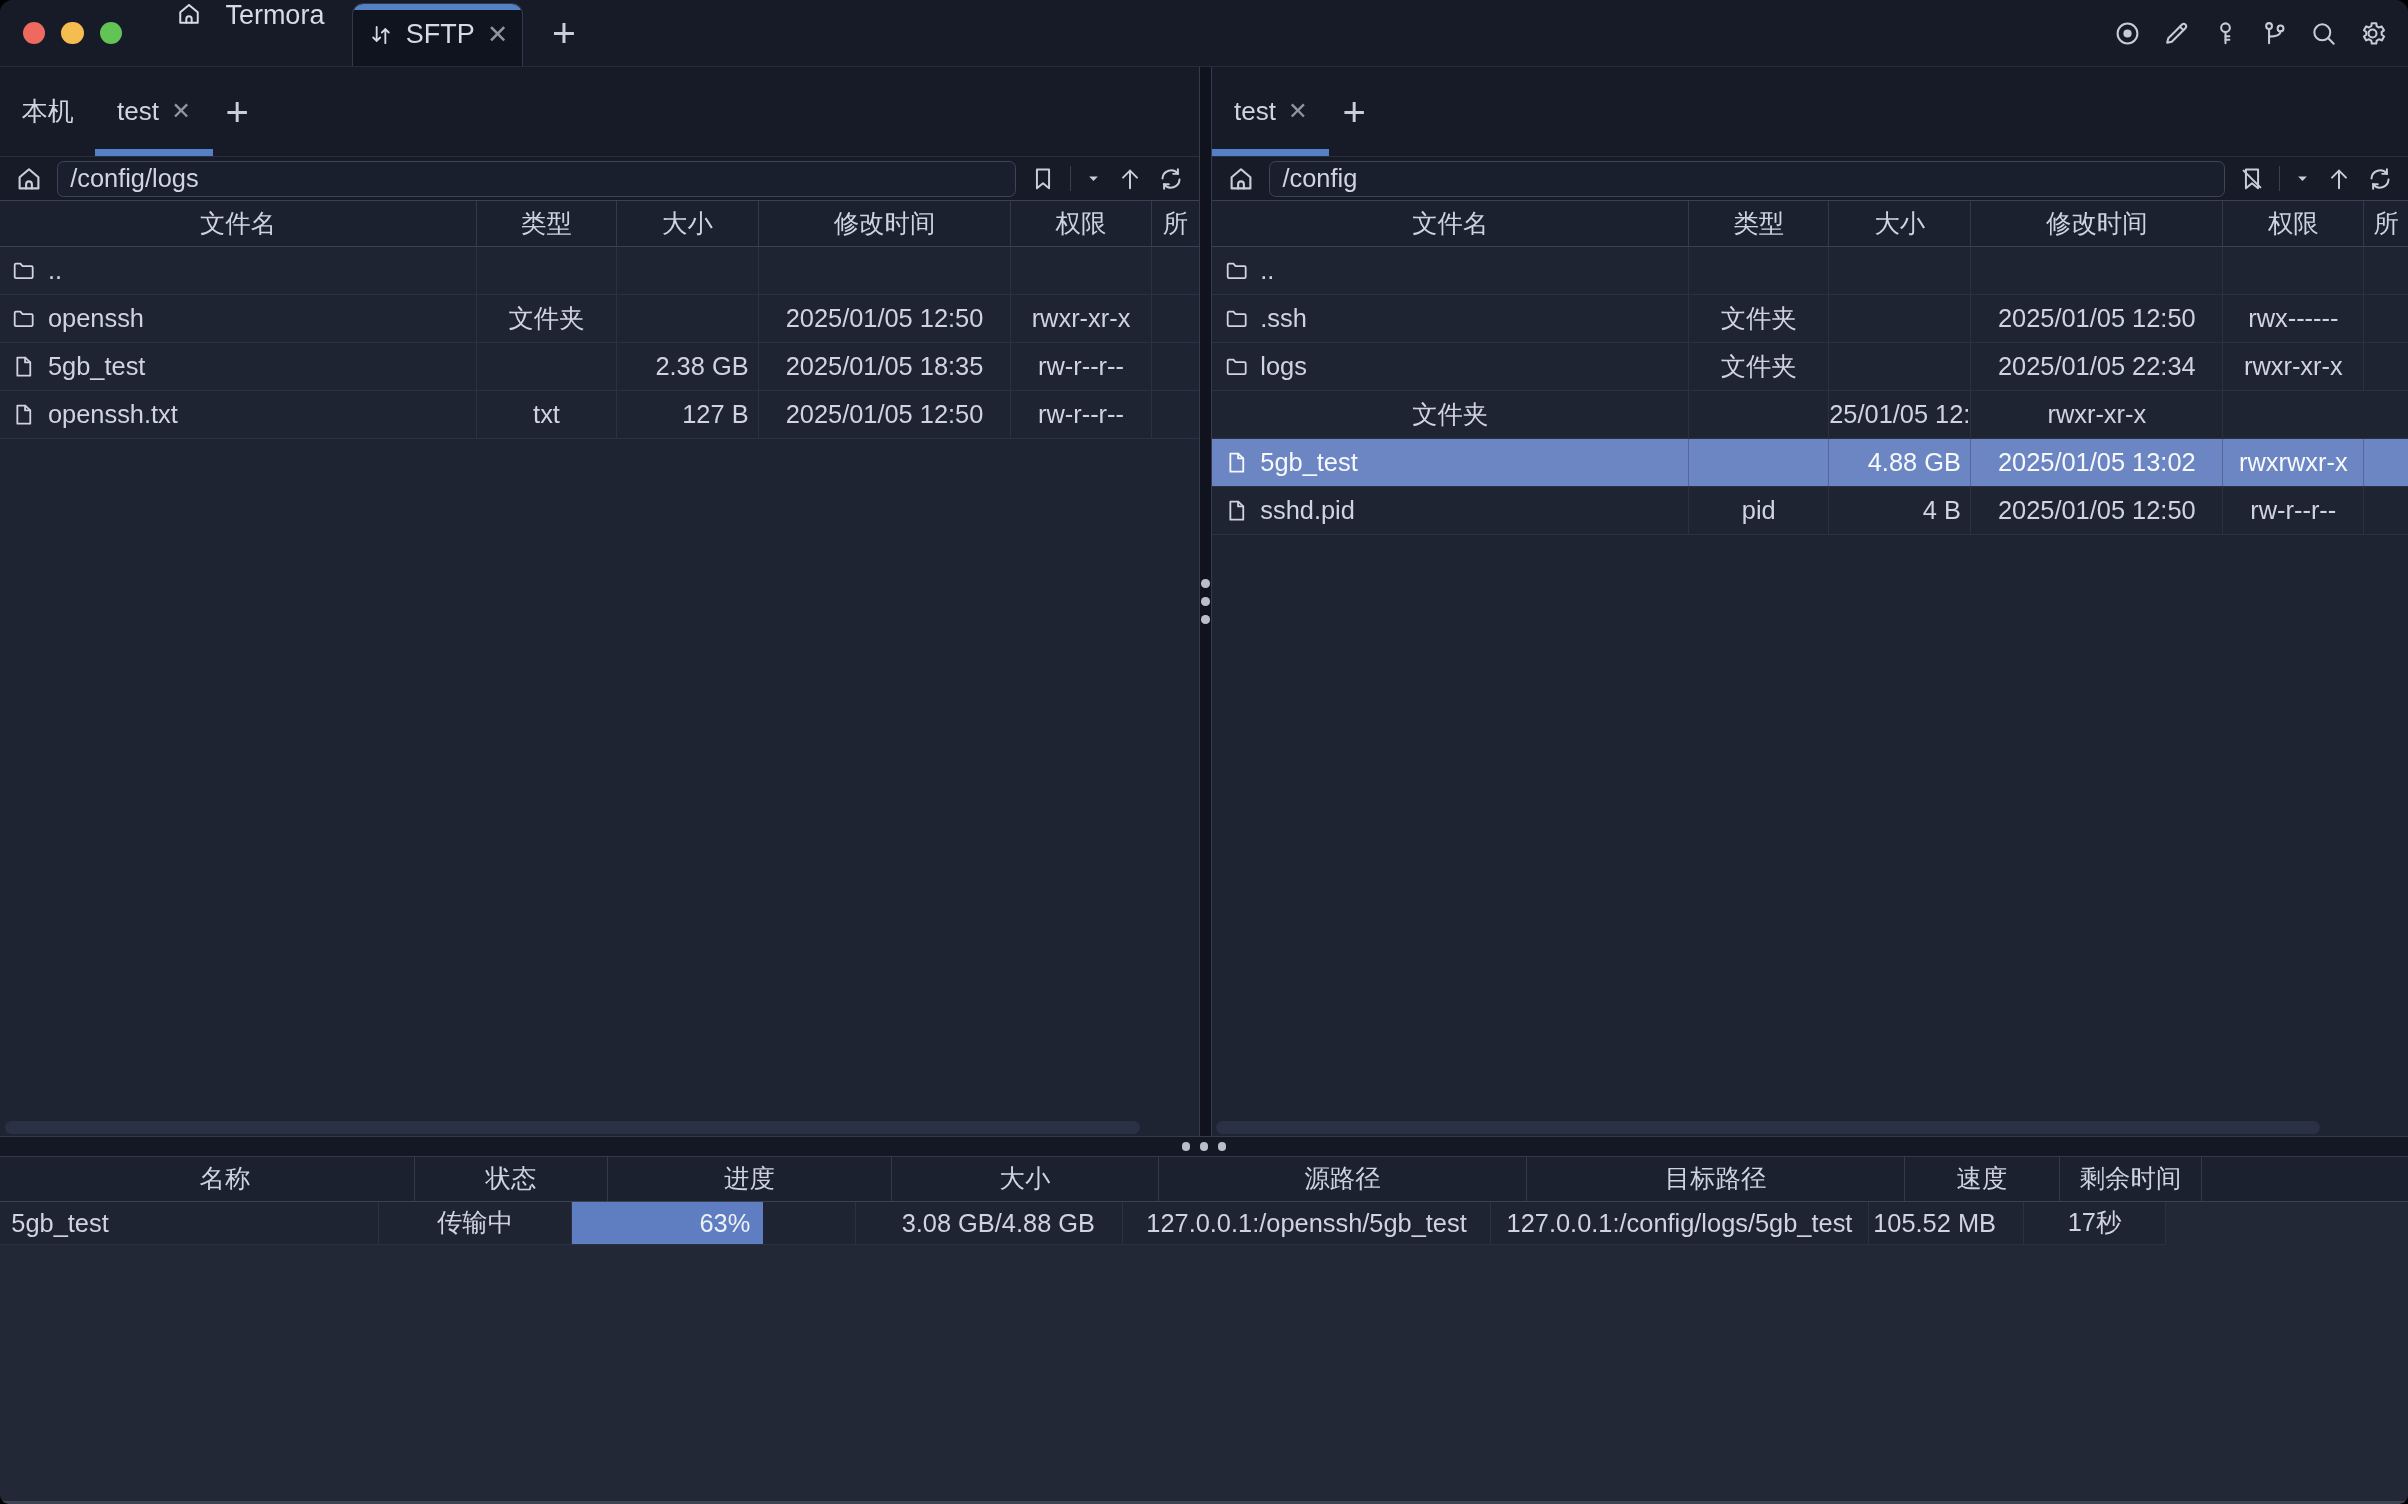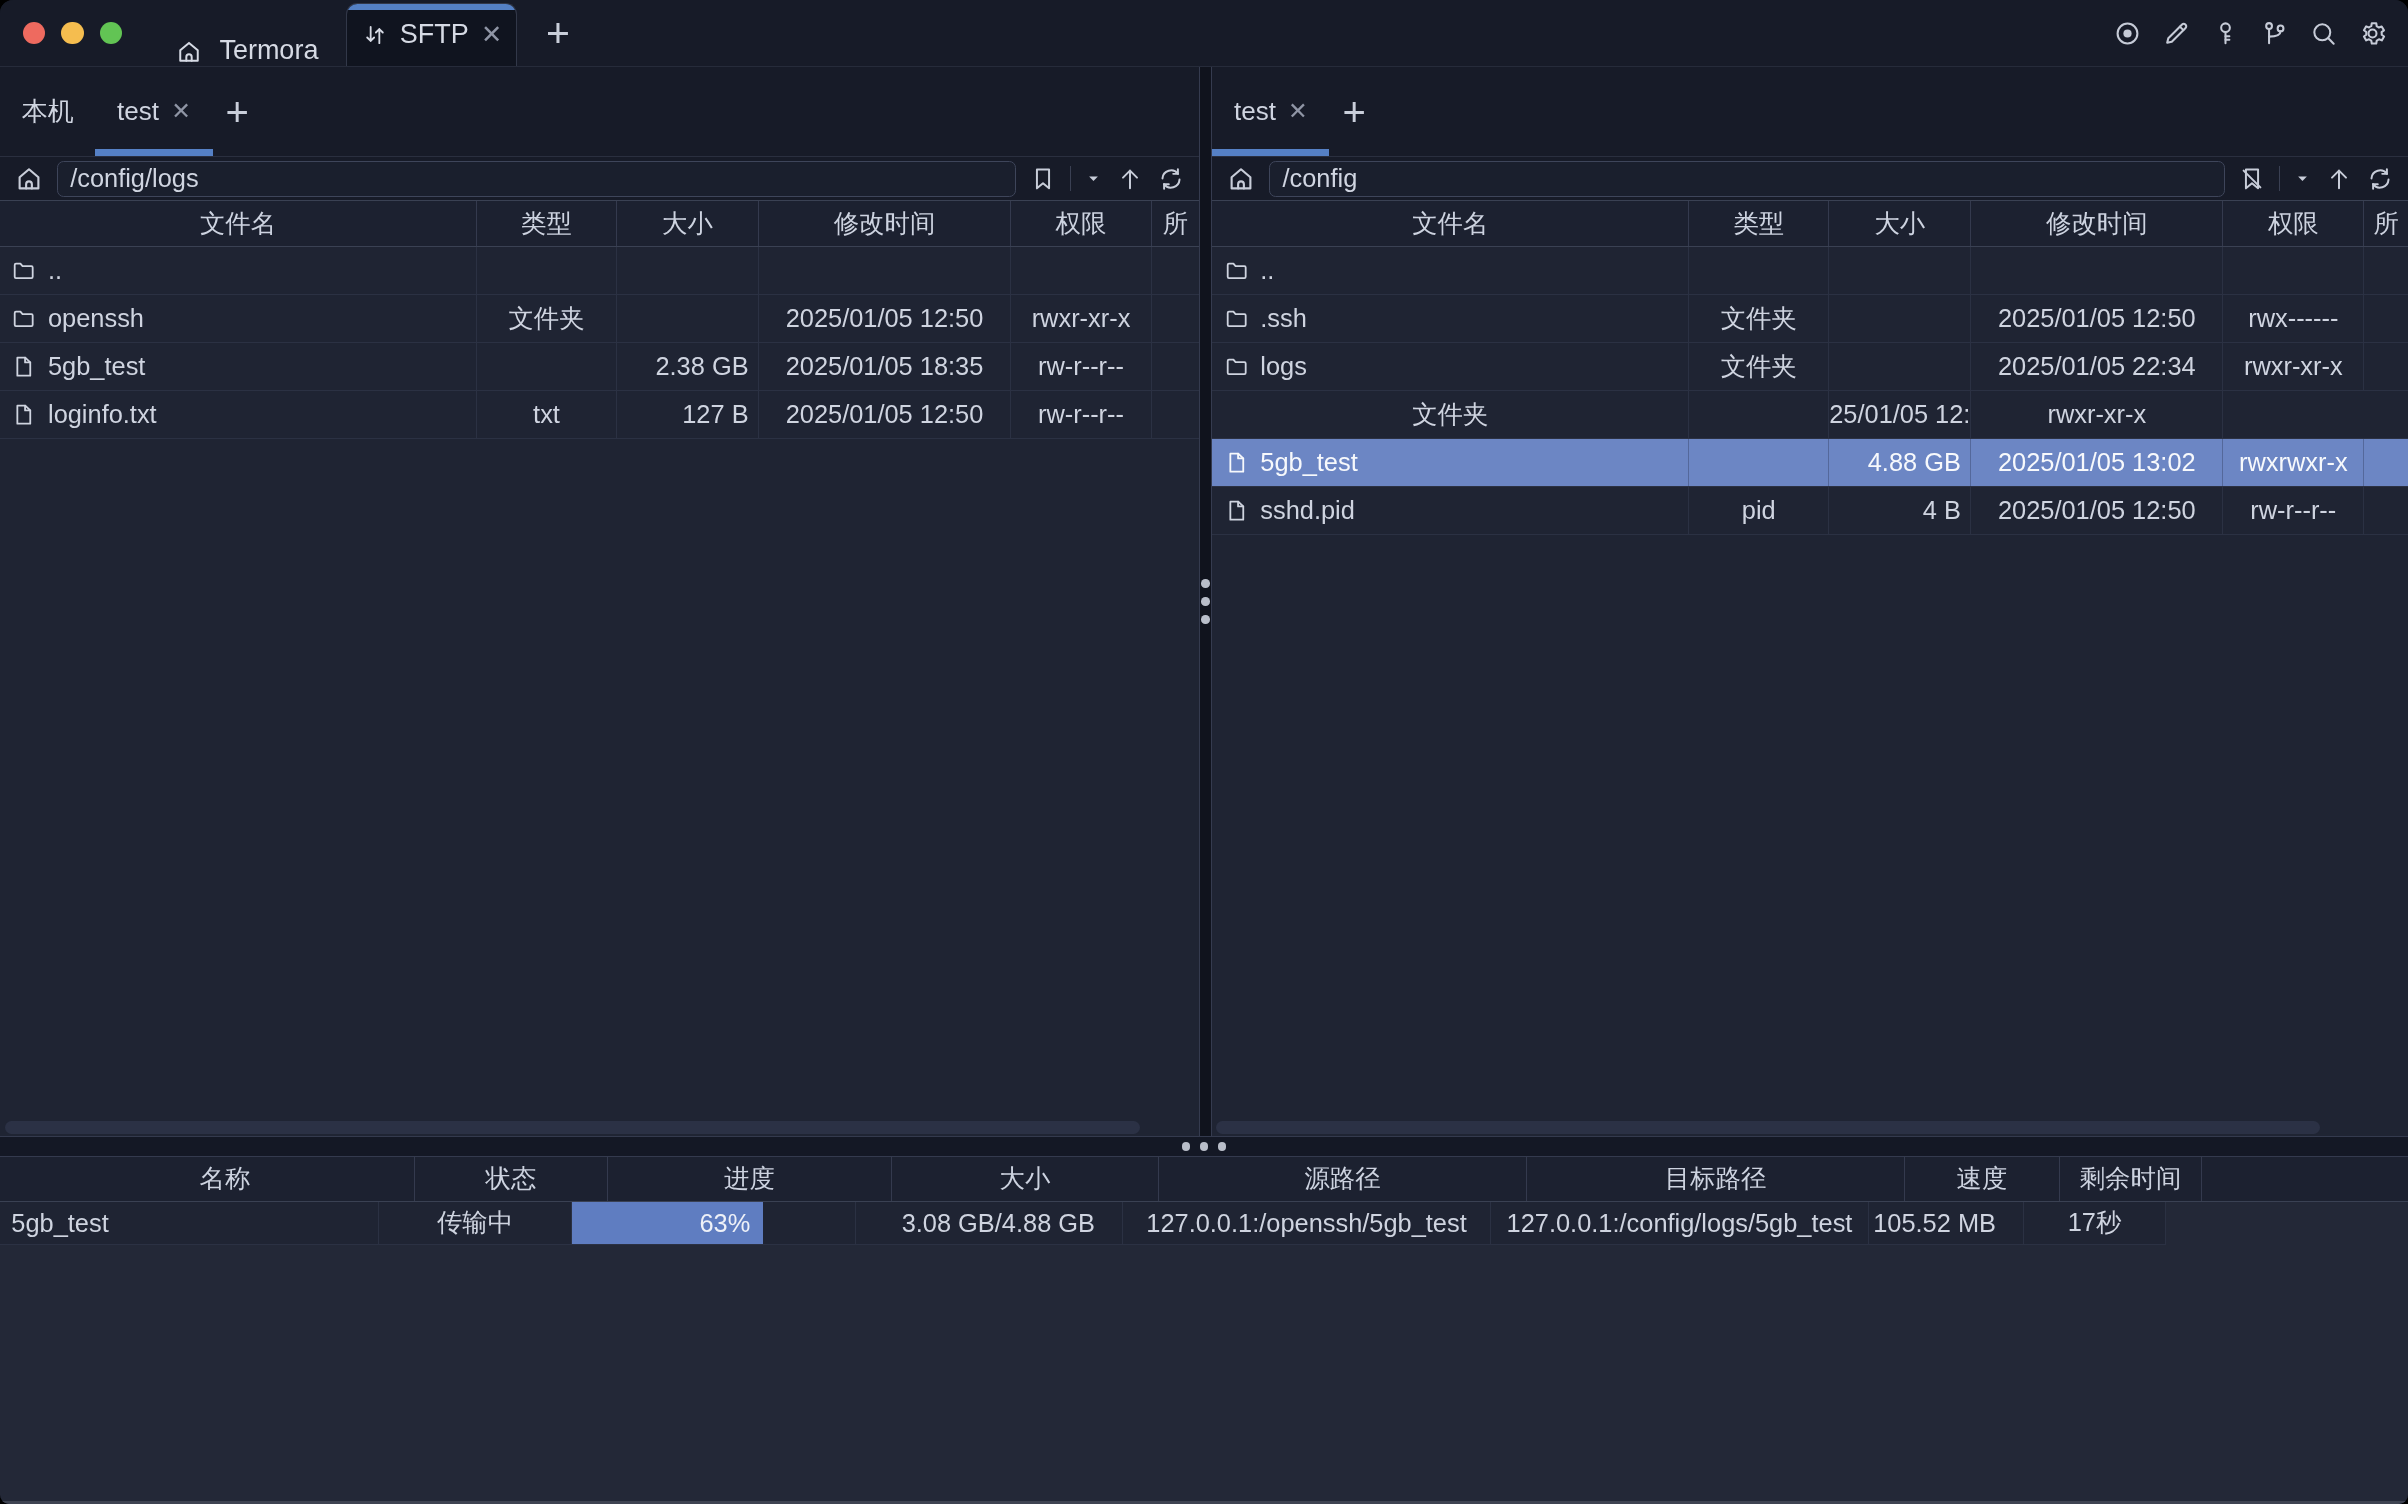--- a/index.html
+++ b/index.html
@@ -8,21 +8,21 @@
   svg{display:block;}
   .ic{stroke:currentColor;fill:none;stroke-width:1.7;stroke-linecap:round;stroke-linejoin:round;}
 
   
   .titlebar{height:66px;display:flex;align-items:stretch;position:relative;border-bottom:0.9px solid #262B3A;background:#171B28;}
   .lights{display:flex;align-items:center;gap:16px;margin-left:22.6px;}
   .light{width:22.6px;height:22.6px;border-radius:50%;}
   .light.red{background:#EE6A5F;}
   .light.yellow{background:#F5BD4F;}
   .light.green{background:#62C454;}
-  .app-tab{display:flex;align-items:flex-end;gap:16px;margin-left:53px;font-size:27px;color:#D6DAE4;}
+  .app-tab{display:flex;align-items:flex-start;gap:22px;margin-left:53px;font-size:27px;color:#D6DAE4;}
   .sftp-tab{margin-left:28px;width:169px;display:flex;align-items:center;justify-content:center;gap:12.2px;
     background:#10141F;border:0.9px solid #323849;border-bottom:none;border-radius:11.3px 11.3px 0 0;
     position:relative;margin-top:2.8px;font-size:27px;color:#D6DAE4;overflow:hidden;}
   .sftp-tab::before{content:"";position:absolute;top:0;left:0;right:0;height:6.6px;background:#5480C4;}
   .tab-close{color:#8F95A5;font-size:25.4px;line-height:1;}
   .tb-plus{margin-left:21px;align-self:center;font-size:41px;font-weight:200;color:#C9CEDA;line-height:1;padding:0 7.5px;}
   .tb-icons{margin-left:auto;display:flex;align-items:center;gap:20px;margin-right:21px;color:#C6CBD7;}
   .tb-icons .btn{width:29px;height:29px;}
 
   
@@ -230,21 +230,21 @@
         <div class="cell">2025/01/05 18:35</div>
         <div class="cell">rw-r--r--</div>
         <div class="cell"></div>
       </div>
       <div class="frow fdata">
         <div class="cell name">
           <svg class="ic ficon" viewBox="0 0 24 24">
               <path d="M6 3.5h7.5L18.2 8v12.5H6z"></path>
               <path d="M13.3 3.5V8h4.9"></path>
             </svg>
-          <span>loginfo.txt</span>
+          <span>openssh.txt</span>
         </div>
         <div class="cell">txt</div>
         <div class="cell size">127 B</div>
         <div class="cell">2025/01/05 12:50</div>
         <div class="cell">rw-r--r--</div>
         <div class="cell"></div>
       </div>
 
       <div class="filler"></div>
       <div class="hscroll">

